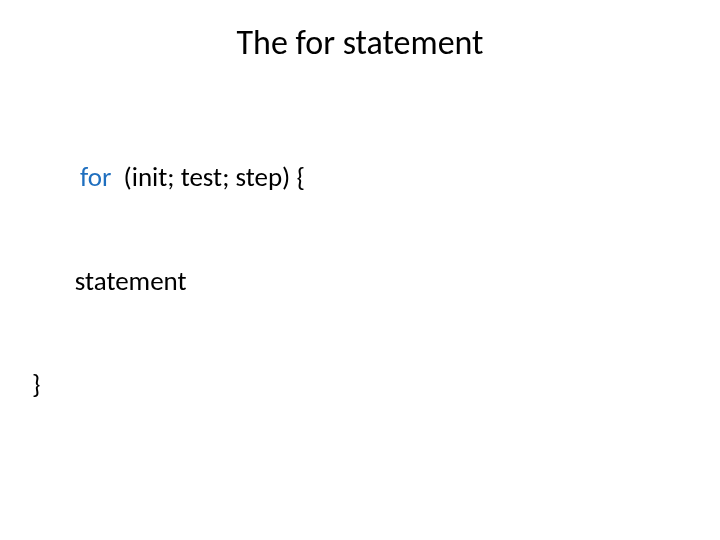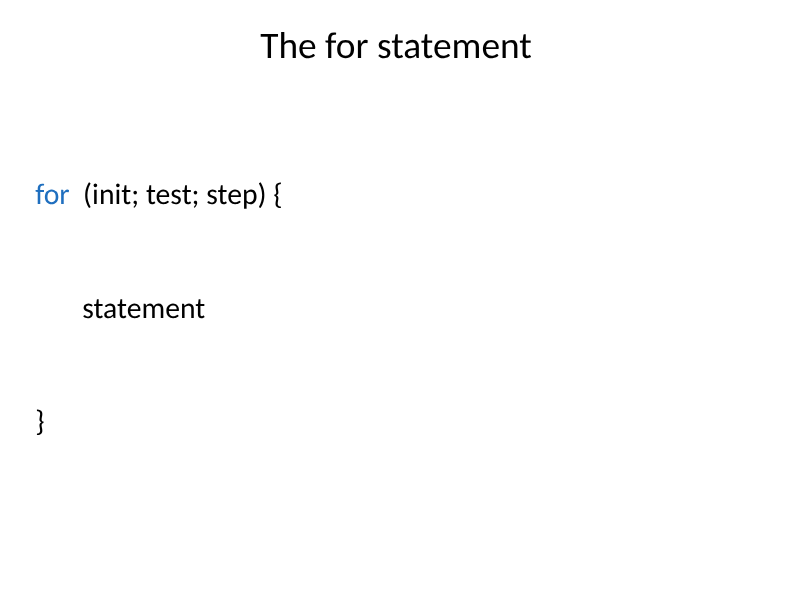--- a/index.html
+++ b/index.html
@@ -24,21 +24,21 @@
     font-size: 34px;
     font-weight: 400;
     margin: 4px 0 28px 0;
     white-space: pre;
   }
   .body {
     font-size: 27px;
     line-height: 1.28;
     white-space: pre;
   }
-  .kw { color: #1f6fbf; } 
+  .kw { color: #1f6fbf; margin-left: 48px; } 
   .gap { height: 30px; }
 </style>
 </head>
 <body>
 
 <div class="slide">
   <div class="title">The for statement</div>
 
   <div class="body">
     <div><span class="kw">for</span><span>  (init; test; step) {</span></div>

